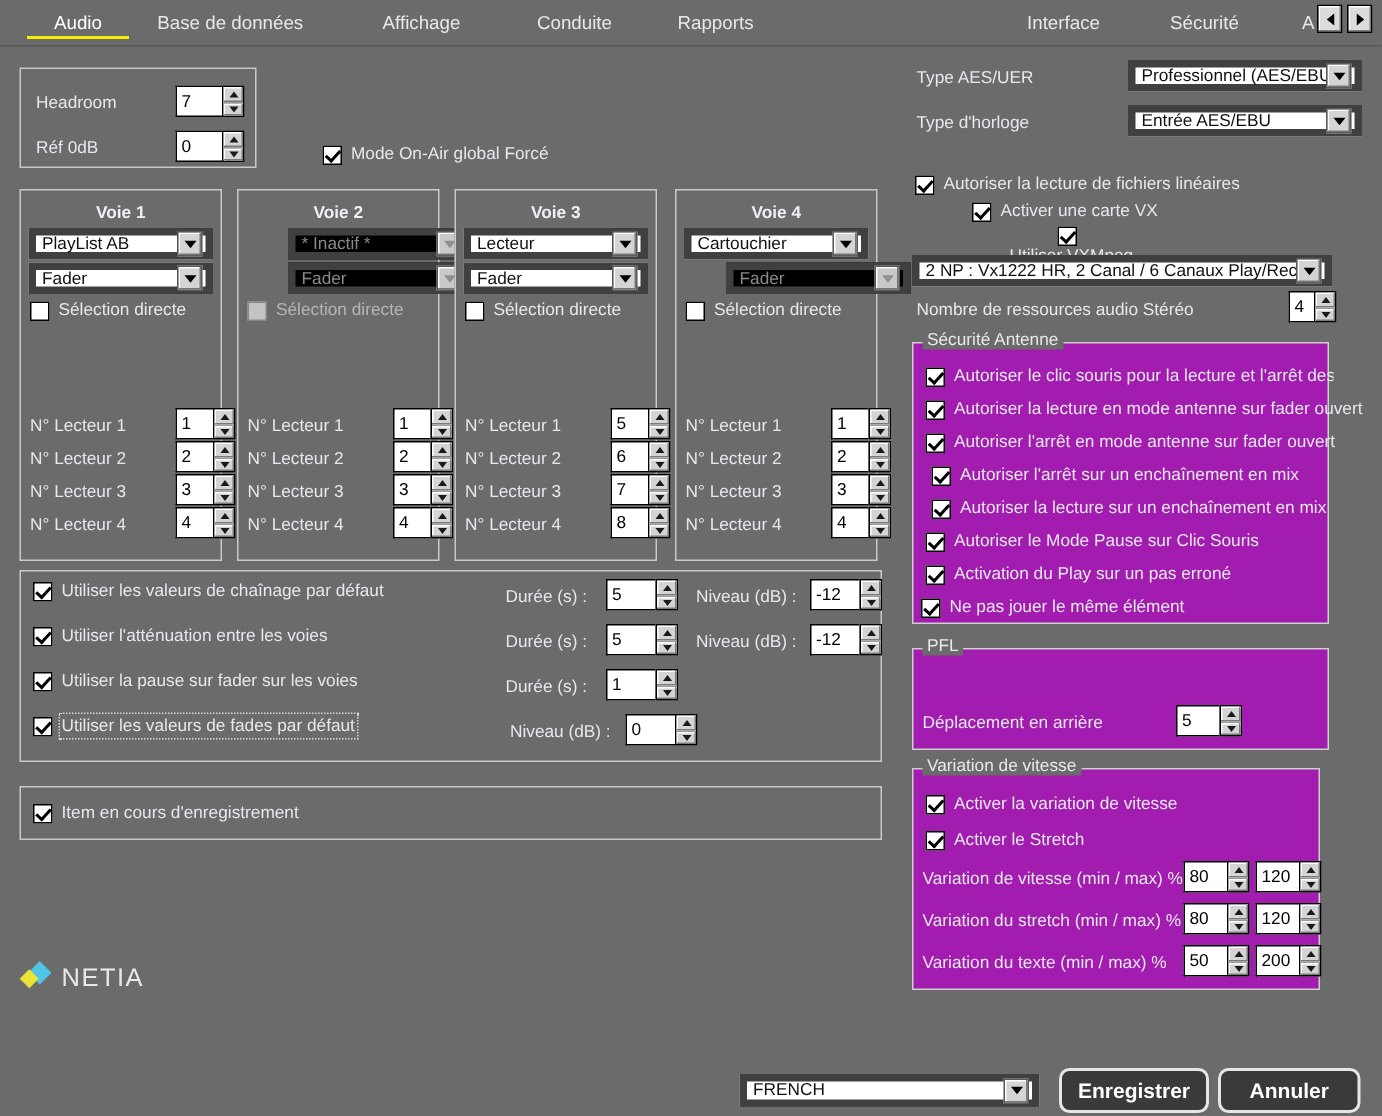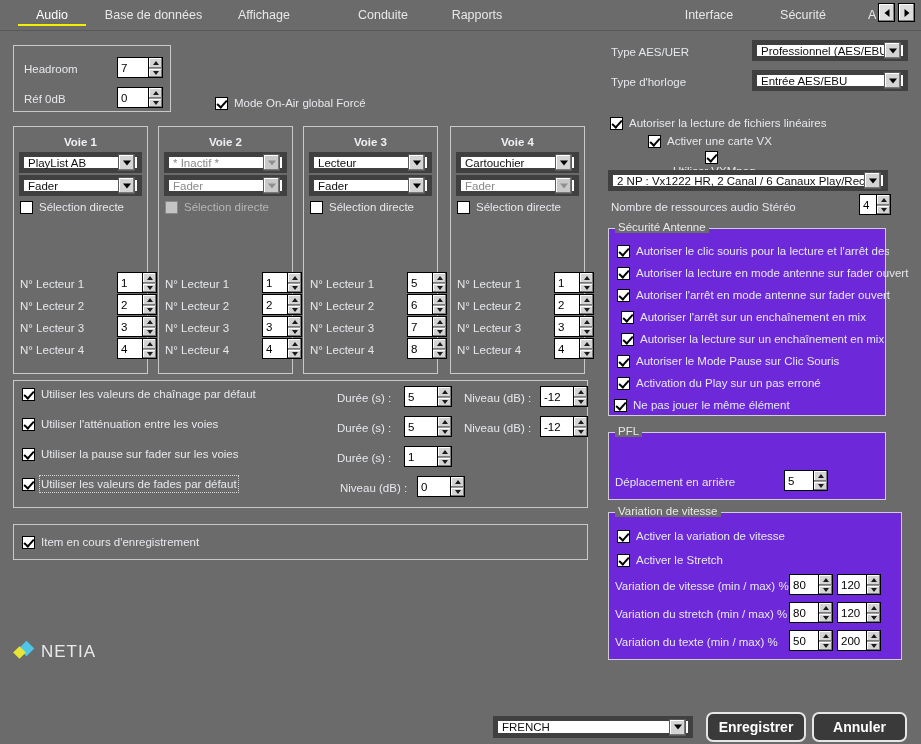--- a/index.html
+++ b/index.html
@@ -64,21 +64,21 @@
 
   
   .panel {
     position: absolute;
     border: 1px solid #c9c9c9;
     background: #6b6b6b;
   }
   .groupbox {
     position: absolute;
     border: 1px solid #cfcfcf;
-    background: #6d28d9;
+    background: #a21caf;
   }
   .groupbox > .gtitle {
     position: absolute; top: -8px; left: 6px;
     background: #6b6b6b;
     padding: 0 3px;
     font-size: 11.5px;
     color: #e9e9e9;
     white-space: nowrap;
   }
 
@@ -170,21 +170,21 @@
     position: relative;
   }
   .combo .cbtn::after {
     content: ""; position: absolute; left: 50%; top: 50%;
     transform: translate(-50%,-50%);
     width: 0; height: 0;
     border-left: 4px solid transparent;
     border-right: 4px solid transparent;
     border-top: 5px solid #000;
   }
-  .combo.disabled { background: #ffffff; }
+  .combo.disabled { background: #000000; margin-left: 28px; }
   .combo.disabled .ctext { color: #8a8a8a; }
   .combo.disabled .cbtn { background: #c9c9c9; }
   .combo.disabled .cbtn::after { border-top-color: #8f8f8f; }
 
   
   .cb {
     position: absolute;
     display: flex;
     align-items: center;
     cursor: pointer;
@@ -259,21 +259,21 @@
 
 <div id="root">
 
   <div class="tabbar">
     <div class="tab active" style="left:18px; width:68px; text-align:center;">
       <span>Audio</span>
     </div>
     <div class="tab" style="left:96px; width:115px; text-align:center;">
       <span>Base de données</span>
     </div>
-    <div class="tab" style="left:236px; width:90px; ">
+    <div class="tab" style="left:236px; width:90px; text-align:center;">
       <span>Affichage</span>
     </div>
     <div class="tab" style="left:340px; width:86px; text-align:center;">
       <span>Conduite</span>
     </div>
     <div class="tab" style="left:437px; width:80px; text-align:center;">
       <span>Rapports</span>
     </div>
     <div class="tab" style="left:668px; width:82px; text-align:center;">
       <span>Interface</span>
@@ -695,21 +695,21 @@
     <div class="lbl" style="left:6px; top:42px;">Déplacement en arrière</div>
     <div class="spin" style="left:175px; top:37px; width:44px;">
       <div class="sfield">5</div>
       <div class="sbtns">
         <div class="sb up"></div>
         <div class="sb down"></div>
       </div>
     </div>
   </div>
 
-  <div class="groupbox" style="left:608px; top:512px; width:294px; height:148px;">
+  <div class="groupbox" style="left:608px; top:512px; width:272px; height:148px;">
     <span class="gtitle">Variation de vitesse</span>
 
     <div class="cb checked" style="left:8px; top:16px;">
       <span class="box"></span>
       <span class="ctxt">Activer la variation de vitesse</span>
     </div>
     <div class="cb checked" style="left:8px; top:40px;">
       <span class="box"></span>
       <span class="ctxt">Activer le Stretch</span>
     </div>

